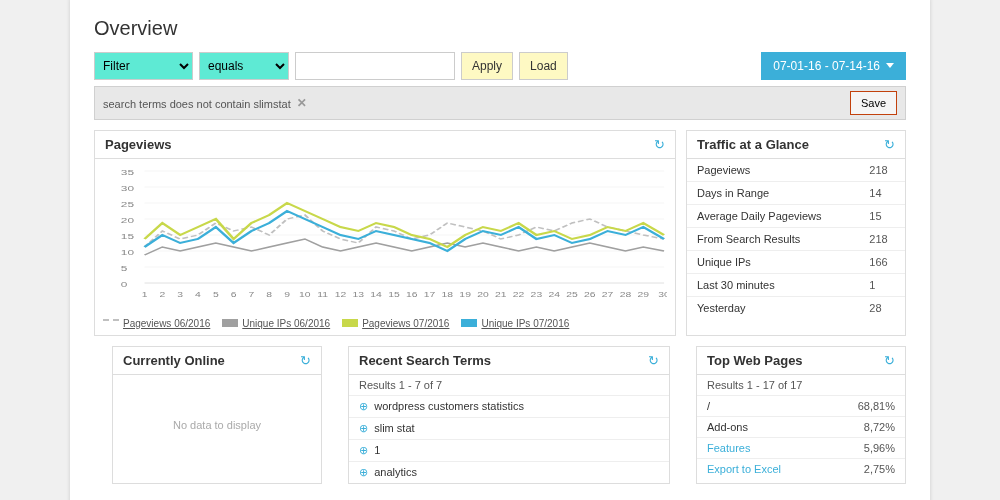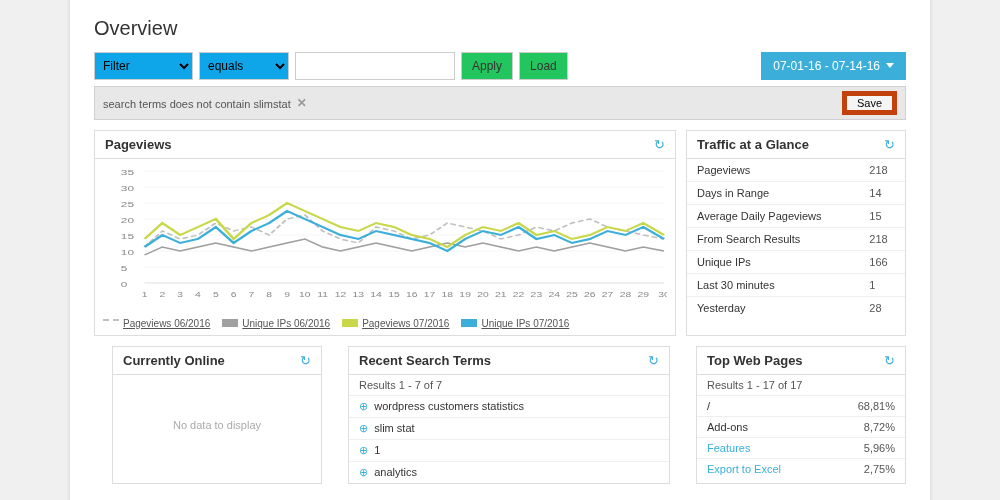--- a/index.html
+++ b/index.html
@@ -31,37 +31,37 @@
     
     .filter-bar {
       display: flex;
       align-items: center;
       gap: 6px;
       margin-bottom: 6px;
     }
     .filter-bar select {
       height: 28px;
       border: 1px solid #ccc;
-      background: #0ea5e9;
+      background: #5eead4;
       font-size: 12px;
       padding: 0 4px;
       min-width: 90px;
     }
     .filter-bar input[type="text"] {
       height: 28px;
       border: 1px solid #ccc;
       font-size: 12px;
       padding: 0 6px;
       width: 160px;
     }
     .btn-apply, .btn-load {
       height: 28px;
       padding: 0 10px;
       border: 1px solid #ccc;
-      background: #22c55e;
+      background: #fef9c3;
       cursor: pointer;
       font-size: 12px;
       color: #333;
     }
     .date-range-btn {
       margin-left: auto;
       height: 28px;
       padding: 0 12px;
       background: #3bafd9;
       color: #fff;
@@ -97,21 +97,21 @@
     }
     .filter-tag .close-x {
       cursor: pointer;
       color: #999;
       font-weight: bold;
       font-size: 12px;
     }
     .btn-save {
       height: 24px;
       padding: 0 10px;
-      border: 5px solid #c2410c;
+      border: 1px solid #c2410c;
       background: #f5f5f5;
       cursor: pointer;
       font-size: 11px;
     }
     
     .main-grid {
       display: grid;
       grid-template-columns: 1fr 220px;
       gap: 10px;
     }

